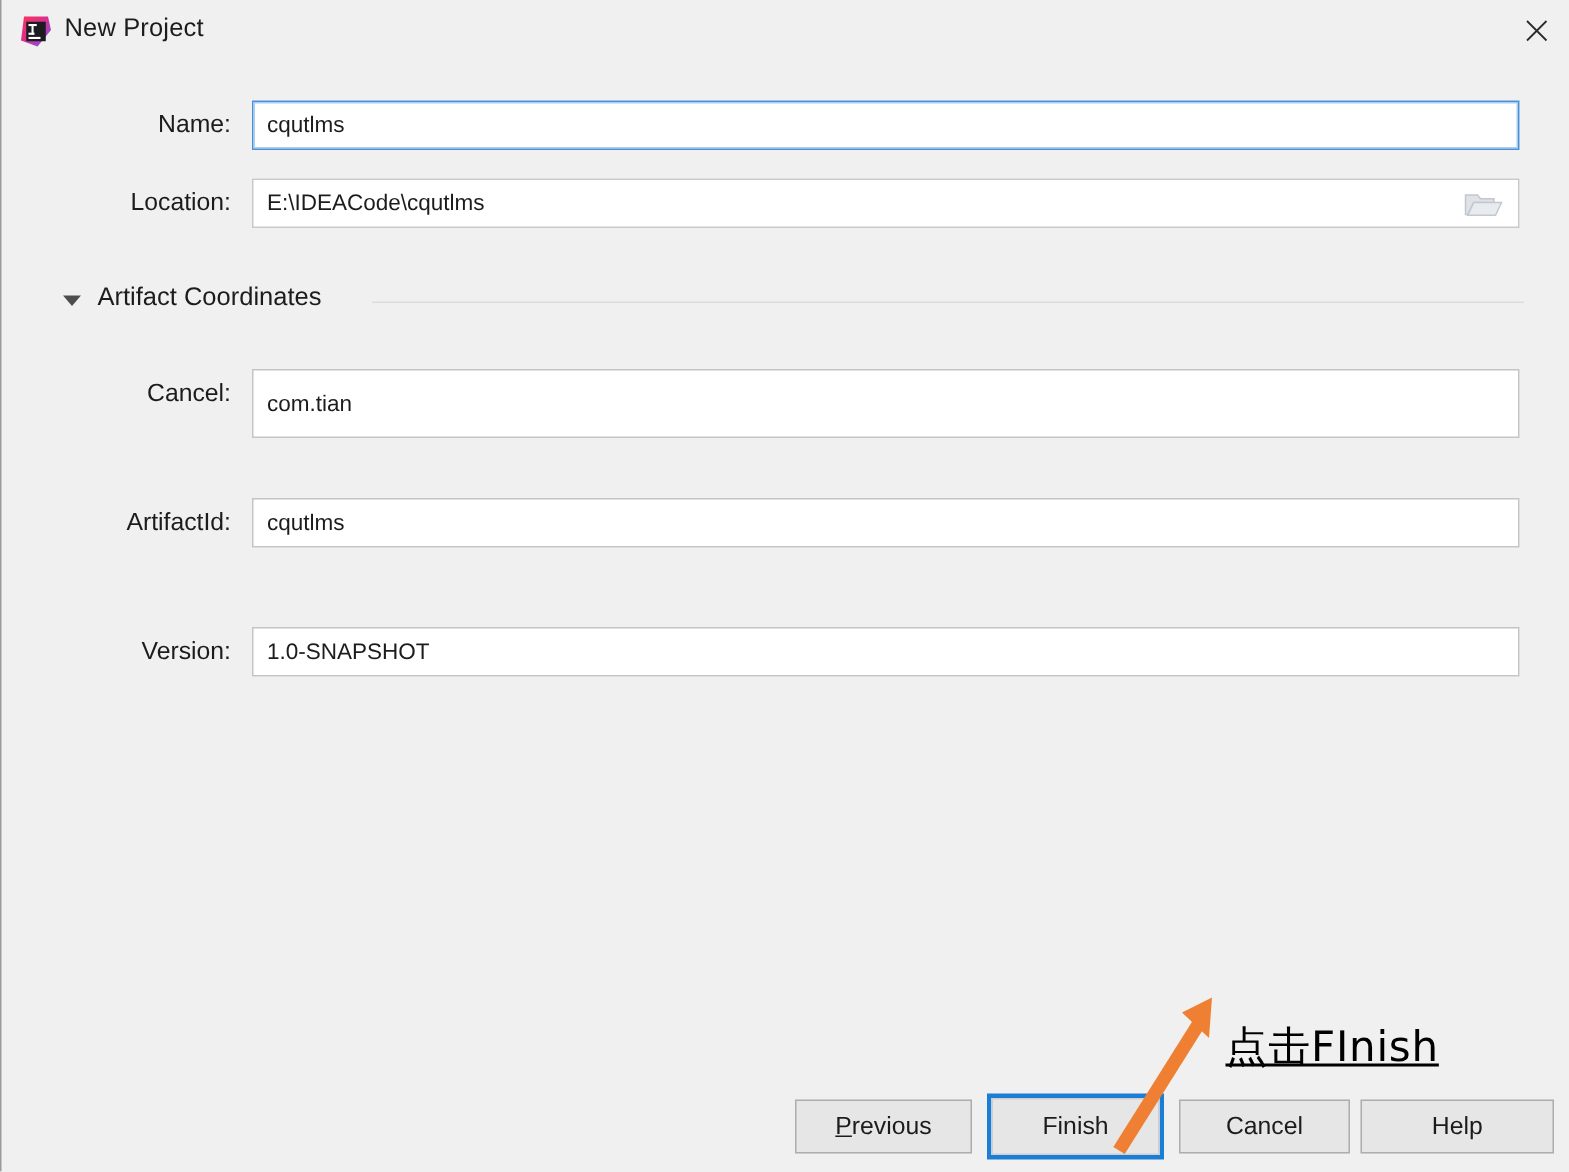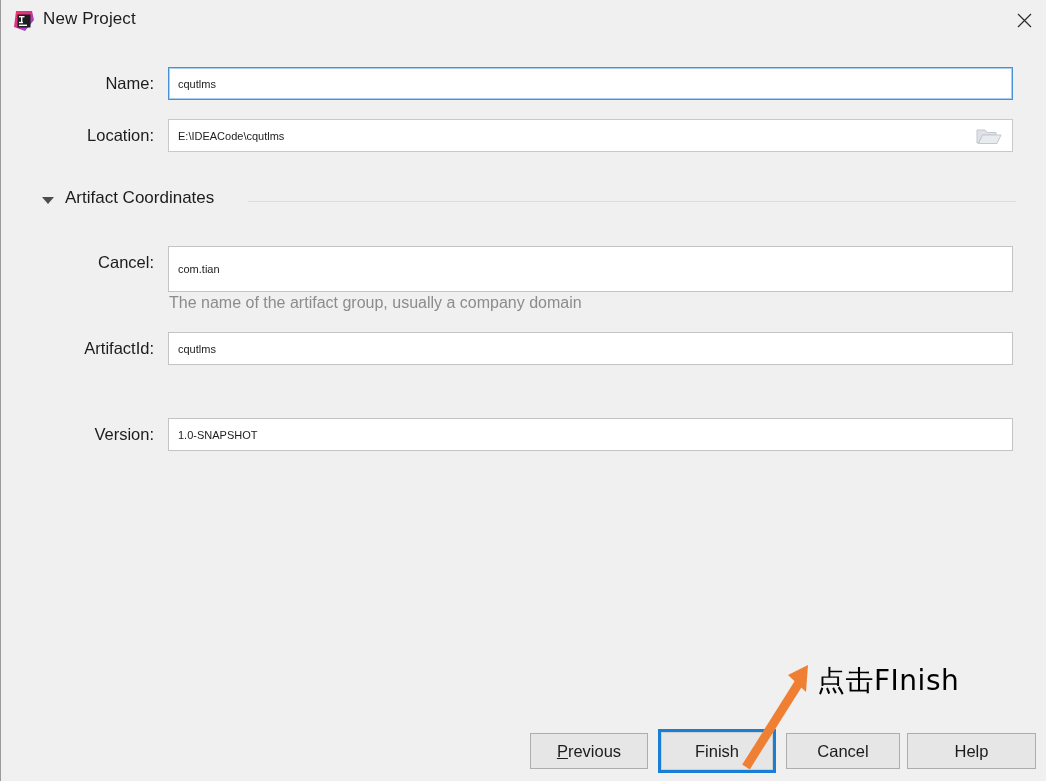--- a/index.html
+++ b/index.html
@@ -63,21 +63,21 @@
     font-size: 16.5px;
     color: #1c1c1c;
     text-align: right;
     white-space: nowrap;
   }
   .field {
     position: absolute;
     box-sizing: border-box;
     background: #ffffff;
     border: 1px solid #c4c4c4;
-    font-size: 11px;
+    font-size: 15px;
     color: #1c1c1c;
     font-family: "Liberation Sans", sans-serif;
     padding: 0 0 0 9px;
     line-height: 1;
     outline: none;
   }
   .field.focused {
     border: 1px solid #4a90d9;
     box-shadow: 0 0 0 1px #aacdf0 inset;
   }
@@ -196,26 +196,27 @@
 
   
   #annotation-arrow {
     position: absolute;
     left: 735px; top: 645px;
     width: 120px; height: 130px;
     pointer-events: none;
   }
   #annotation-text {
     position: absolute;
-    left: 816px; top: 662px;
+    left: 816px; top: 679px;
     font-size: 28px;
     color: #000000;
     white-space: nowrap;
     font-family: "DejaVu Sans", sans-serif;
     letter-spacing: .5px;
+    text-decoration: underline;
   }
 </style>
 </head>
 <body>
 
 <div id="dialog">
 
   <div class="titlebar">
     <span class="app-icon">
       <svg width="22" height="22" viewBox="0 0 22 22">
@@ -255,21 +256,20 @@
   </span>
 
   <div id="artifact-section">
     <span id="artifact-arrow"></span>
     <span id="artifact-title">Artifact Coordinates</span>
     <span id="artifact-rule"></span>
   </div>
 
   <span class="label" id="groupid-label">Cancel:</span>
   <input class="field" id="groupid-input" type="text" value="com.tian" style="">
-  <span class="hint" id="groupid-hint">The name of the artifact group, usually a company domain</span>
 
   <span class="label" id="artifactid-label">ArtifactId:</span>
   <input class="field" id="artifactid-input" type="text" value="cqutlms" style="">
 
   <span class="label" id="version-label">Version:</span>
   <input class="field" id="version-input" type="text" value="1.0-SNAPSHOT" style="">
 
   <div class="btn" id="btn-previous">
     <span class="mn">P</span>
       <span>revious</span>

